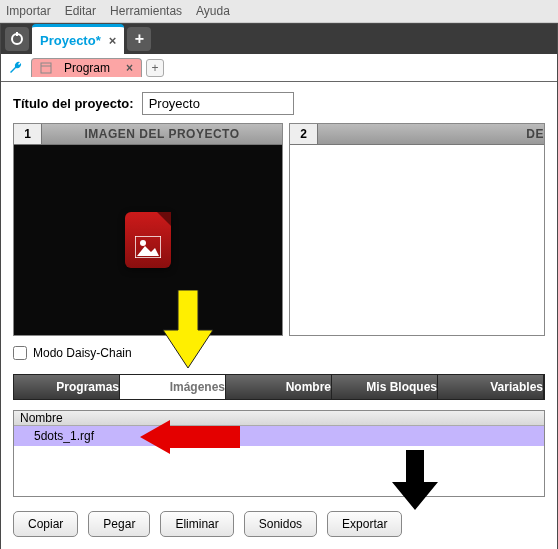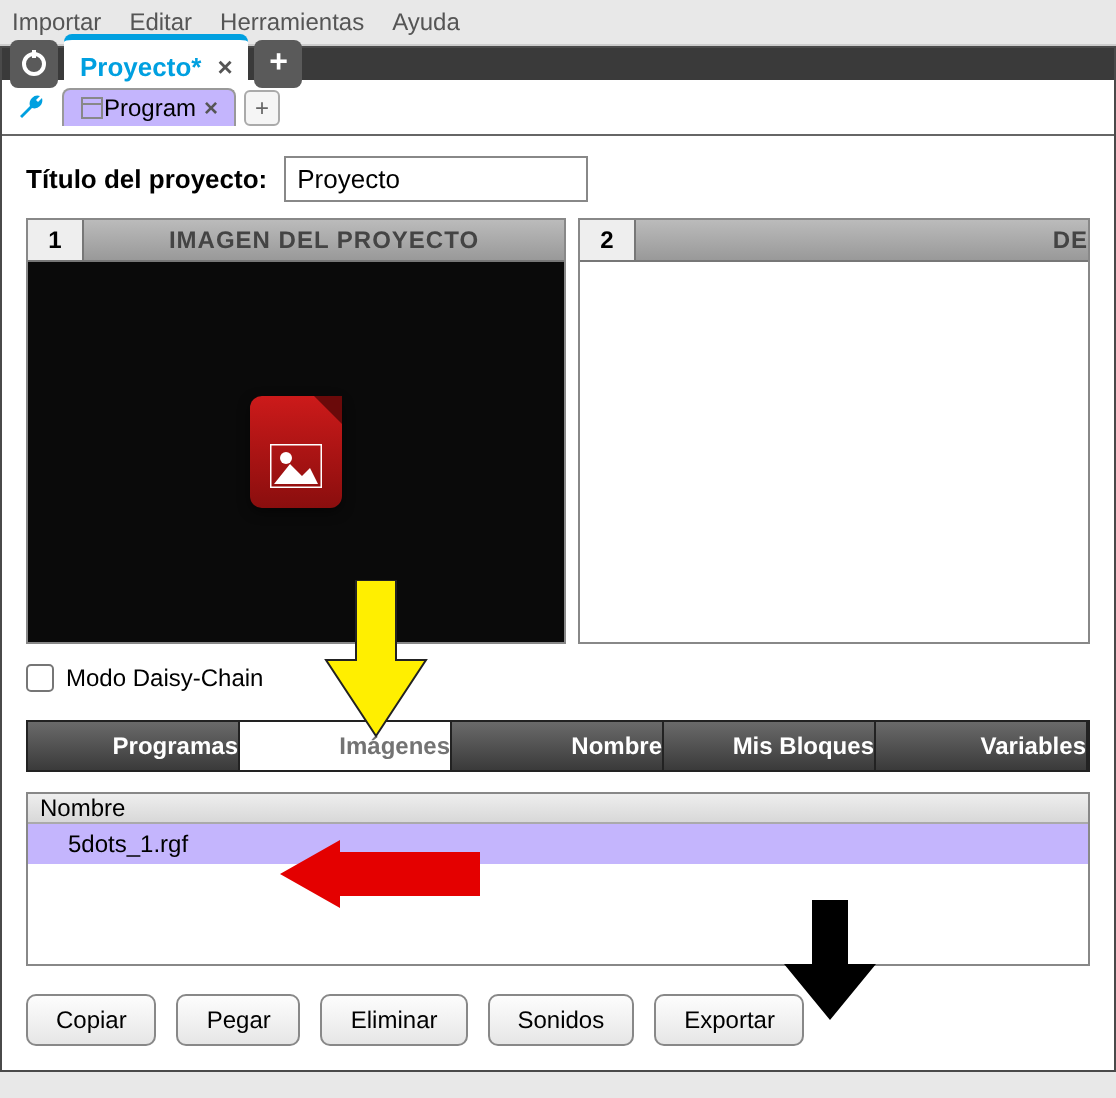--- a/index.html
+++ b/index.html
@@ -21,21 +21,21 @@
   }
   .menubar span { color: #555; cursor: default; }
   .app-frame {
     border: 1px solid #4a4a4a;
     margin: 0px;
   }
   .tabrow {
     display: flex;
     align-items: center;
     background: #3a3a3a;
-    height: 16px;
+    height: 30px;
     padding-left: 4px;
     gap: 3px;
   }
   .iconbtn {
     width: 24px; height: 24px;
     background: #5a5a5a;
     border-radius: 4px;
     display: flex; align-items: center; justify-content: center;
     color: #fff;
     cursor: pointer;
@@ -62,23 +62,23 @@
     border-bottom: 1px solid #666;
   }
   .wrench {
     width: 22px; height: 20px;
     display: flex; align-items:center; justify-content:center;
     color: #00a0e0;
   }
   .progtab {
     border: 1px solid #999;
     border-bottom: none;
-    background: #c4b5fd;
+    background: #fca5a5;
     padding: 2px 8px;
-    display: flex; align-items: center; gap: 0;
+    display: flex; align-items: center; gap: 12px;
     border-top-left-radius: 4px;
     border-top-right-radius: 4px;
   }
   .plus {
     width: 18px; height: 18px;
     border: 1px solid #aaa;
     display: flex; align-items:center; justify-content:center;
     background: #f5f5f5;
     cursor: pointer;
     border-radius: 3px;

